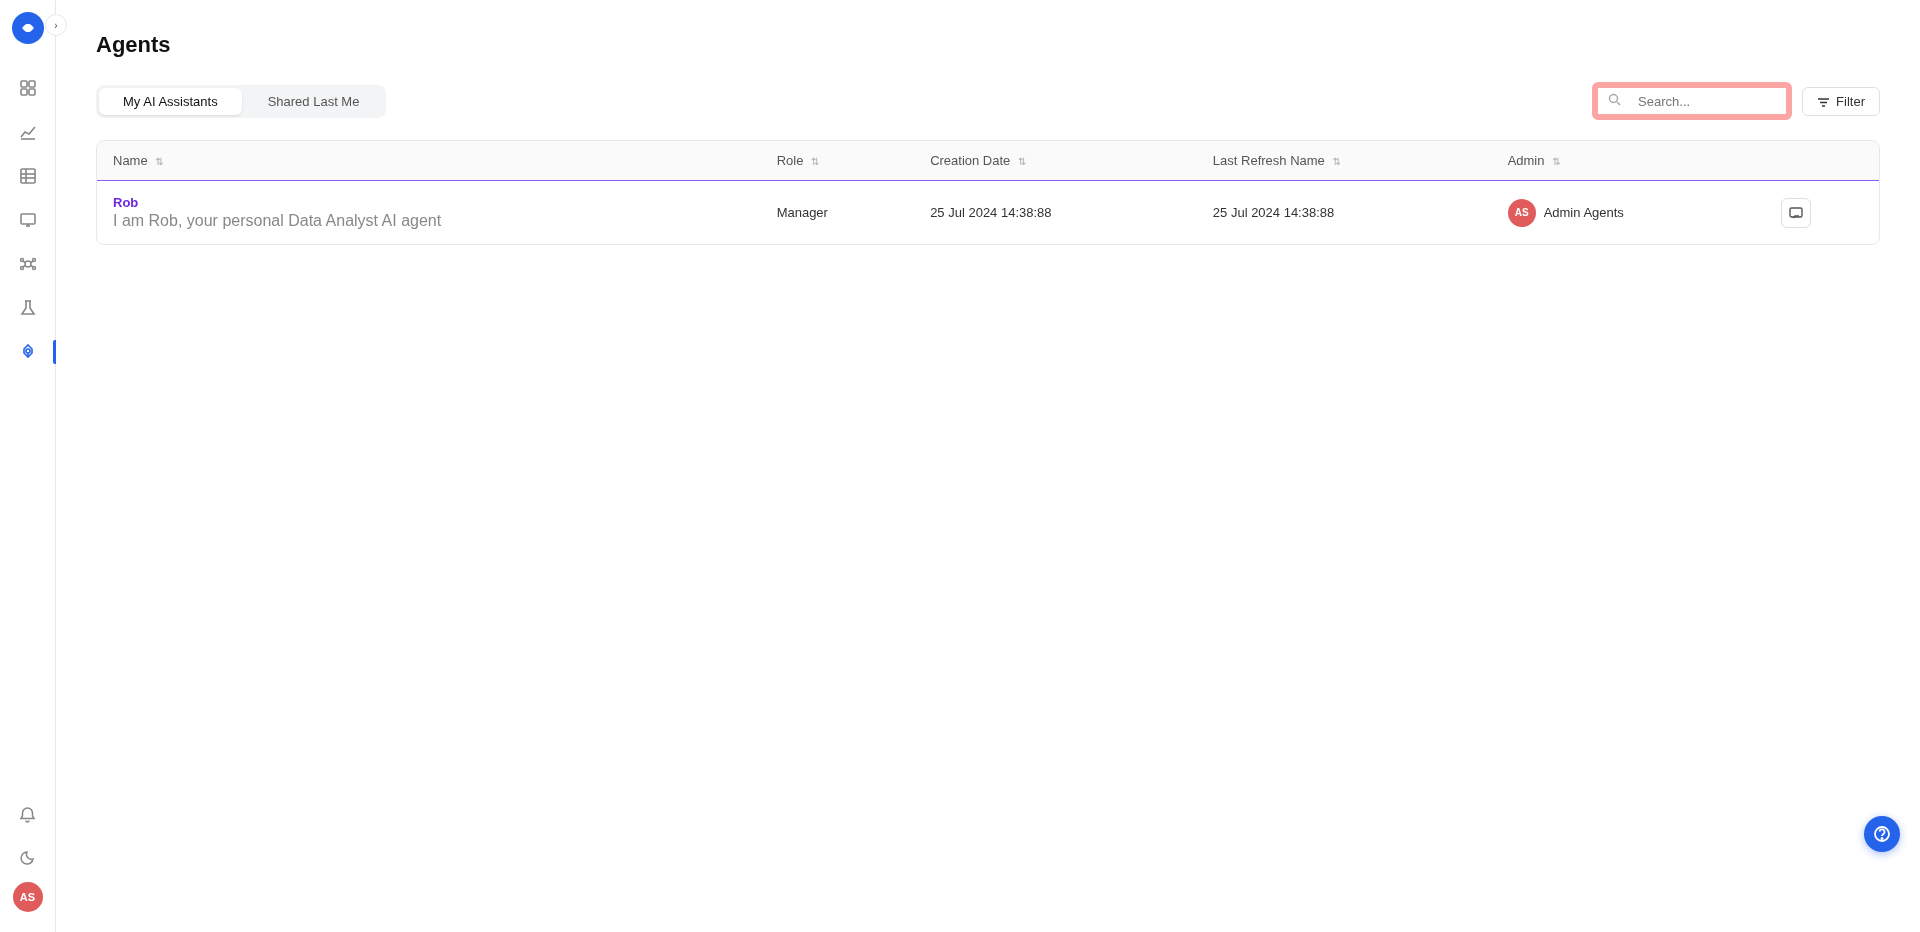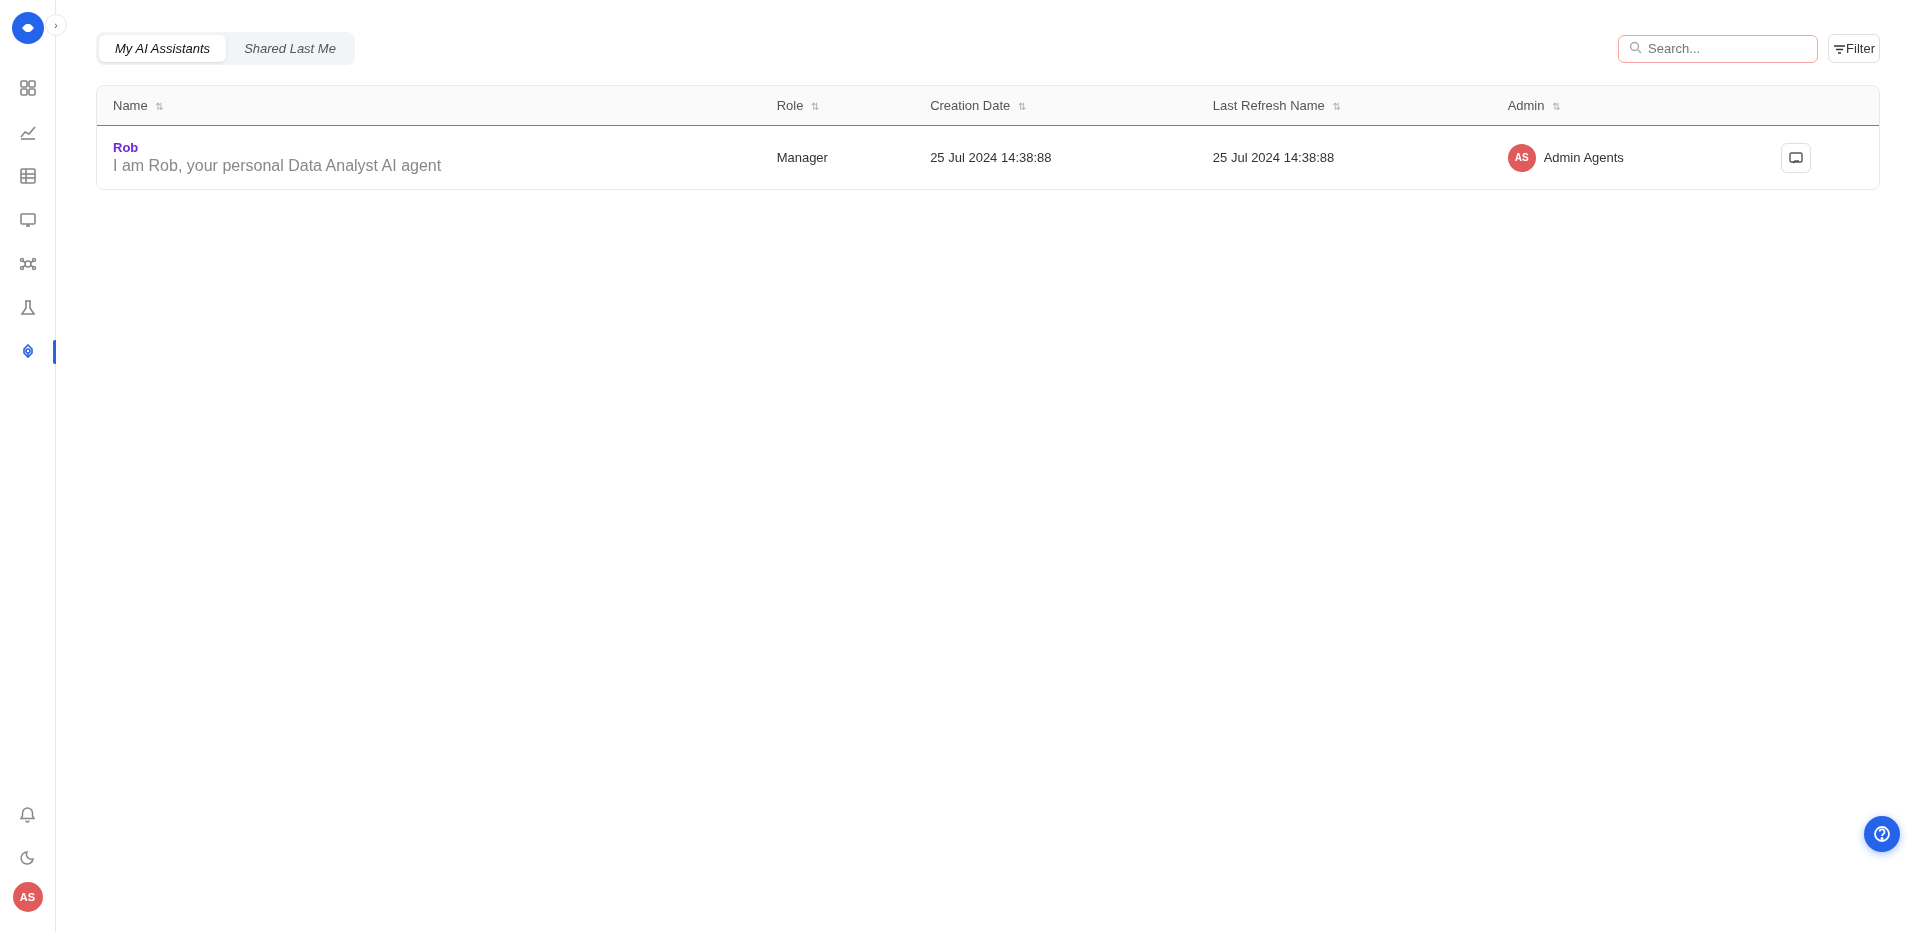--- a/index.html
+++ b/index.html
@@ -120,67 +120,66 @@
       margin-bottom: 20px;
     }
     .tabs {
       display: flex;
       gap: 2px;
       background: #f3f4f6;
       border-radius: 8px;
       padding: 3px;
     }
     .tab {
-      padding: 6px 16px;
+      padding: 6px 24px;
       border-radius: 6px;
       font-size: 13px;
       cursor: pointer;
       color: #555;
       border: none;
       background: transparent;
-      font-style: italic;
     }
     .tab.active {
       background: #fff;
       color: #111;
       font-weight: 500;
       box-shadow: 0 1px 3px rgba(0,0,0,0.1);
     }
     .toolbar-right {
       display: flex;
       align-items: center;
       gap: 10px;
     }
     .search-box {
       display: flex;
       align-items: center;
-      border: 1px solid #fca5a5;
+      border: 6px solid #fca5a5;
       border-radius: 6px;
       padding: 5px 10px;
-      gap: 6px;
+      gap: 17px;
       background: #fff;
       width: 200px;
     }
     .search-box input {
       border: none;
       outline: none;
       font-size: 13px;
       color: #333;
       width: 100%;
       background: transparent;
     }
     .search-icon-svg {
       color: #aaa;
       font-size: 13px;
     }
     .filter-btn {
       display: flex;
       align-items: flex-end;
-      gap: 0;
-      padding: 6px 4px;
+      gap: 6px;
+      padding: 6px 14px;
       border: 1px solid #e0e0e0;
       border-radius: 6px;
       background: #fff;
       font-size: 13px;
       color: #333;
       cursor: pointer;
     }
 
     
     .table-container {
@@ -360,20 +359,21 @@
     <div class="sidebar-item">
       <svg width="17" height="17" viewBox="0 0 17 17" fill="none" stroke="currentColor" stroke-width="1.5">
         <path d="M14 9a6 6 0 1 1-6-7 5 5 0 0 0 6 7z"></path>
       </svg>
     </div>
     <div class="avatar-sm">AS</div>
   </div>
 </nav>
 
 <main class="main">
+  <h1 class="page-title">Agents</h1>
 
   <div class="toolbar">
     <div class="tabs">
       <button class="tab active">My AI Assistants</button>
       <button class="tab">Shared Last Me</button>
     </div>
     <div class="toolbar-right">
       <div class="search-box">
         <span class="search-icon-svg">
           <svg width="13" height="13" viewBox="0 0 13 13" fill="none" stroke="#aaa" stroke-width="1.5">

